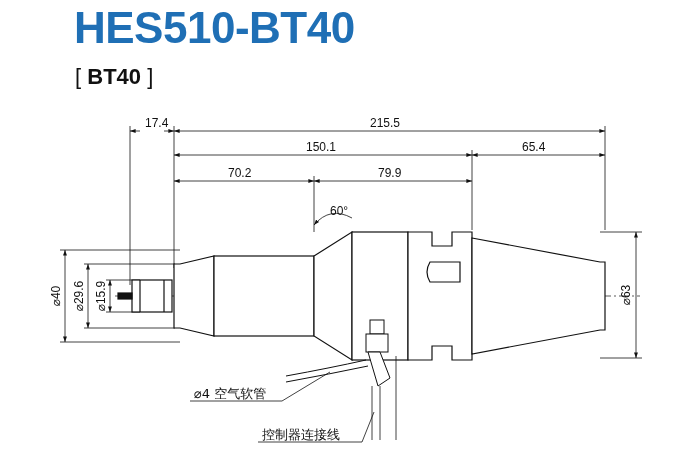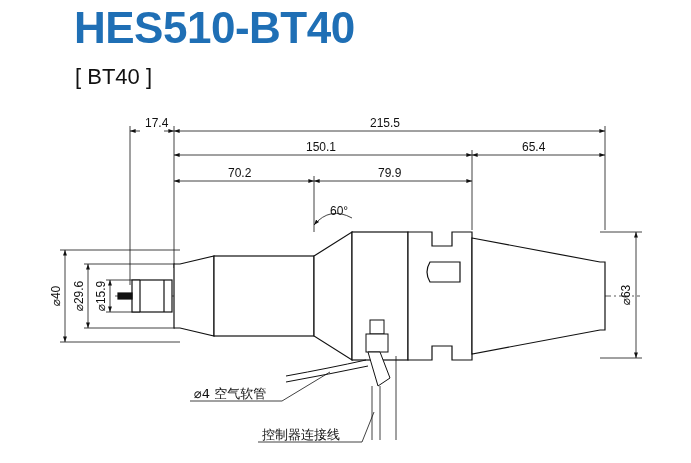--- a/index.html
+++ b/index.html
@@ -1,19 +1,19 @@
 <!DOCTYPE html>
 <html><head>
 <meta charset="utf-8">
 <style>
   html, body { margin: 0; padding: 0; background: #ffffff; }
   body { width: 691px; height: 463px; position: relative; overflow: hidden; font-family: "Liberation Sans", sans-serif; }
   .title { position: absolute; left: 50px; top: 6px; font-size: 44px; font-weight: bold; color: #1f6fb5; letter-spacing: -0.5px; font-family: "Liberation Sans", sans-serif; line-height: 1; margin-left: 24px; }
   .subtitle { position: absolute; left: 75px; top: 66px; font-size: 22px; color: #111; font-family: "Liberation Sans", sans-serif; line-height: 1; }
-  .subtitle .b { font-weight: normal; }
+  .subtitle .b { font-weight: bold; }
   svg { position: absolute; left: 0; top: 0; }
   .dim { font-family: "Liberation Sans", sans-serif; font-size: 12px; fill: #111; }
   .lbl { font-family: "DejaVu Sans", sans-serif; font-size: 13px; fill: #111; }
 </style>
 </head>
 <body>
 
 <div class="title">HES510-BT40</div>
 <div class="subtitle">
   <span>[</span>

